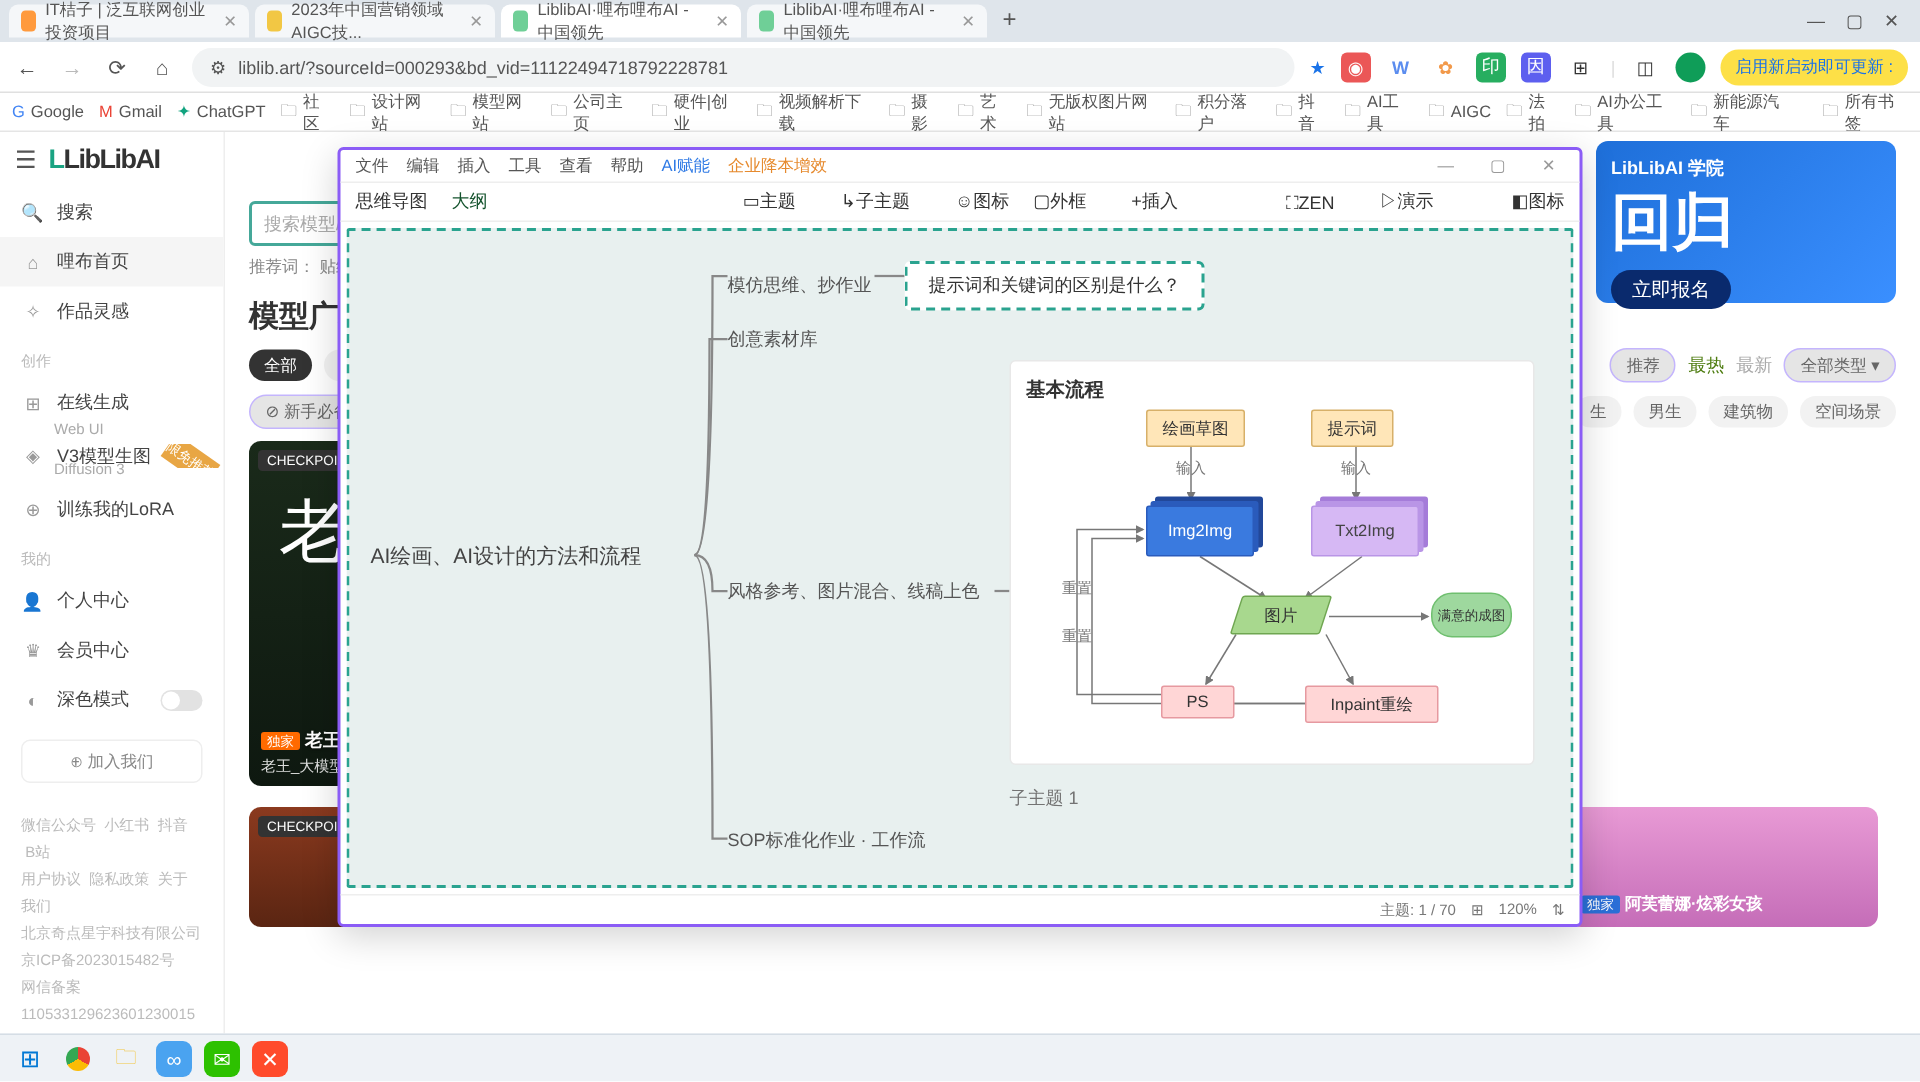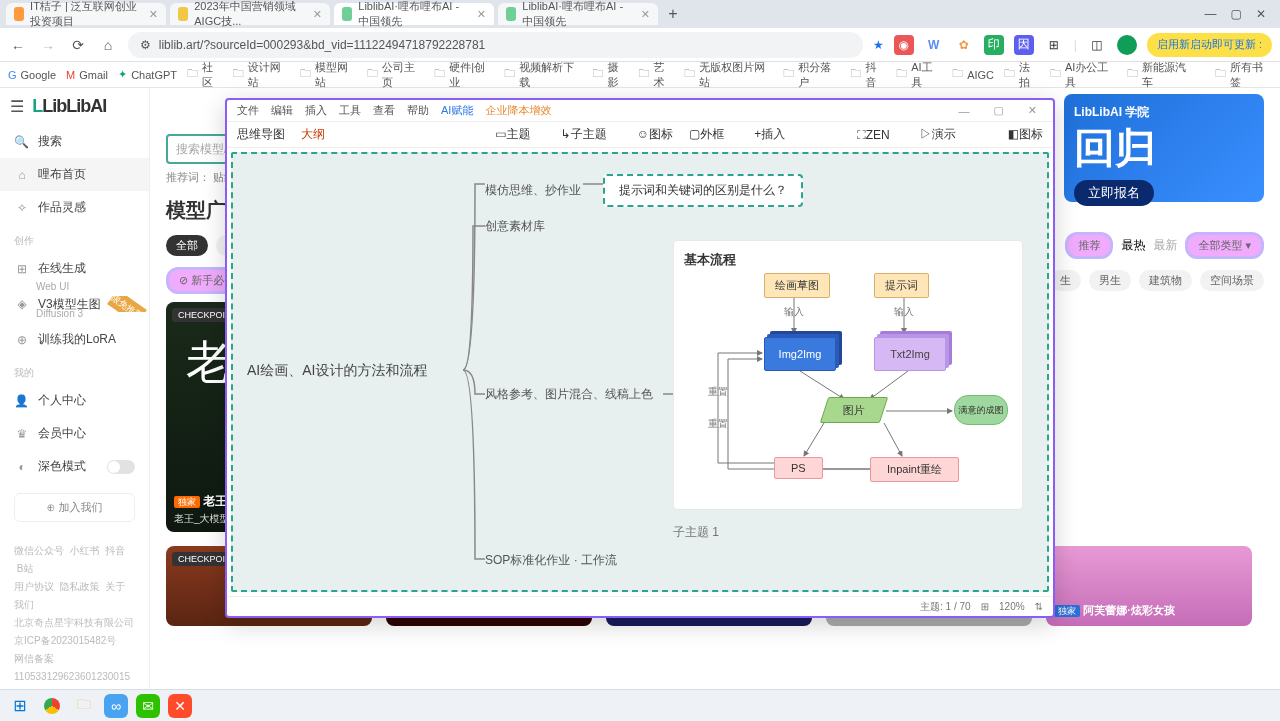--- a/index.html
+++ b/index.html
@@ -54,37 +54,37 @@
 .banner { position: absolute; right: 16px; top: 6px; width: 200px; height: 108px; background: linear-gradient(135deg,#1e6fd9,#3a8fff); border-radius: 8px; color: #fff; padding: 10px; }
 .banner .blogo { font-size: 12px; font-weight: bold; }
 .banner .bigtxt { font-size: 41px; font-weight: bold; }
 .banner .cta { background: #0a2a6d; display: inline-block; padding: 4px 14px; border-radius: 14px; font-size: 13px; margin-top: 4px; }
 
 .recommend { font-size: 11px; color: #888; margin: 6px 0 12px; }
 .sect-title { font-size: 20px; font-weight: bold; margin: 8px 0; }
 .filter-row { display: flex; gap: 8px; flex-wrap: wrap; margin-bottom: 8px; align-items: center; }
 .chip { padding: 3px 10px; border-radius: 12px; font-size: 11px; background: #f2f2f2; color: #666; }
 .chip.dark { background: #333; color: #fff; }
-.chip.outline { background: #f0abfc; border: 3px solid #c4b5fd; }
+.chip.outline { background: #e5e5e5; border: 1px solid #c4b5fd; }
 
 .cards { display: flex; gap: 14px; flex-wrap: wrap; }
 .card { width: 206px; height: 230px; border-radius: 8px; position: relative; background: #333; overflow: hidden; color: #fff; }
 .card .tag { position: absolute; top: 6px; left: 6px; background: #333; font-size: 9px; padding: 2px 6px; border-radius: 3px; }
 .card .title { position: absolute; bottom: 22px; left: 8px; font-size: 12px; font-weight: bold; text-shadow: 0 1px 2px rgba(0,0,0,.6); }
 .card .sub { position: absolute; bottom: 6px; left: 8px; font-size: 10px; opacity: .85; }
 .row2 .card { height: 80px; }
 
 
 .overlay { position: absolute; left: 225px; top: 98px; width: 830px; height: 520px; background: #fff; border: 2px solid #8b5cf6; border-radius: 4px; box-shadow: 0 6px 24px rgba(0,0,0,.18); display: flex; flex-direction: column; }
 .olay-menu { height: 22px; display: flex; align-items: center; padding: 0 10px; gap: 12px; font-size: 11px; color: #555; border-bottom: 1px solid #eee; }
 .olay-menu .spacer { flex: 1; }
 .olay-menu .winbtn { color: #999; padding: 0 6px; }
 .olay-tabs { height: 26px; display: flex; align-items: center; padding: 0 10px; gap: 16px; font-size: 12px; border-bottom: 1px solid #eee; }
 .olay-tabs .t.active { color: #333; }
-.olay-tabs .t { color: #c2410c; }
+.olay-tabs .t { color: #14532d; }
 
 .canvas { flex: 1; position: relative; background: #e8f0ef; margin: 4px; border: 2px dashed #2aa38f; border-radius: 2px; }
 .node-root { position: absolute; left: 14px; top: 208px; font-size: 14px; color: #444; }
 .branch { position: absolute; font-size: 12px; color: #555; }
 .b1 { left: 252px; top: 28px; }
 .b2 { left: 252px; top: 64px; }
 .b3 { left: 252px; top: 232px; }
 .b4 { left: 252px; top: 398px; }
 .leaf { position: absolute; left: 370px; top: 20px; border: 2px dashed #2aa38f; background: #fff; padding: 6px 14px; font-size: 12px; border-radius: 4px; }
 .subtopic { position: absolute; left: 440px; top: 370px; font-size: 12px; color: #737373; }
@@ -335,21 +335,21 @@
       <div class="bigtxt">回归</div>
       <div class="cta">立即报名</div>
     </div>
 
     <div class="sect-title">模型广场</div>
     <div class="filter-row">
       <span class="chip dark">全部</span>
       <span class="chip">动漫</span>
       <div style="flex:1"></div>
       <span class="chip outline">推荐</span>
-      <span style="color:#000000">最热</span>
+      <span style="color:#4d7c0f">最热</span>
       <span style="color:#aaa">最新</span>
       <span class="chip outline">全部类型 ▾</span>
     </div>
     <div class="filter-row">
       <span class="chip outline">⊘ 新手必备</span>
       <div style="flex:1"></div>
       <span class="chip">生</span>
       <span class="chip">男生</span>
       <span class="chip">建筑物</span>
       <span class="chip">空间场景</span>

